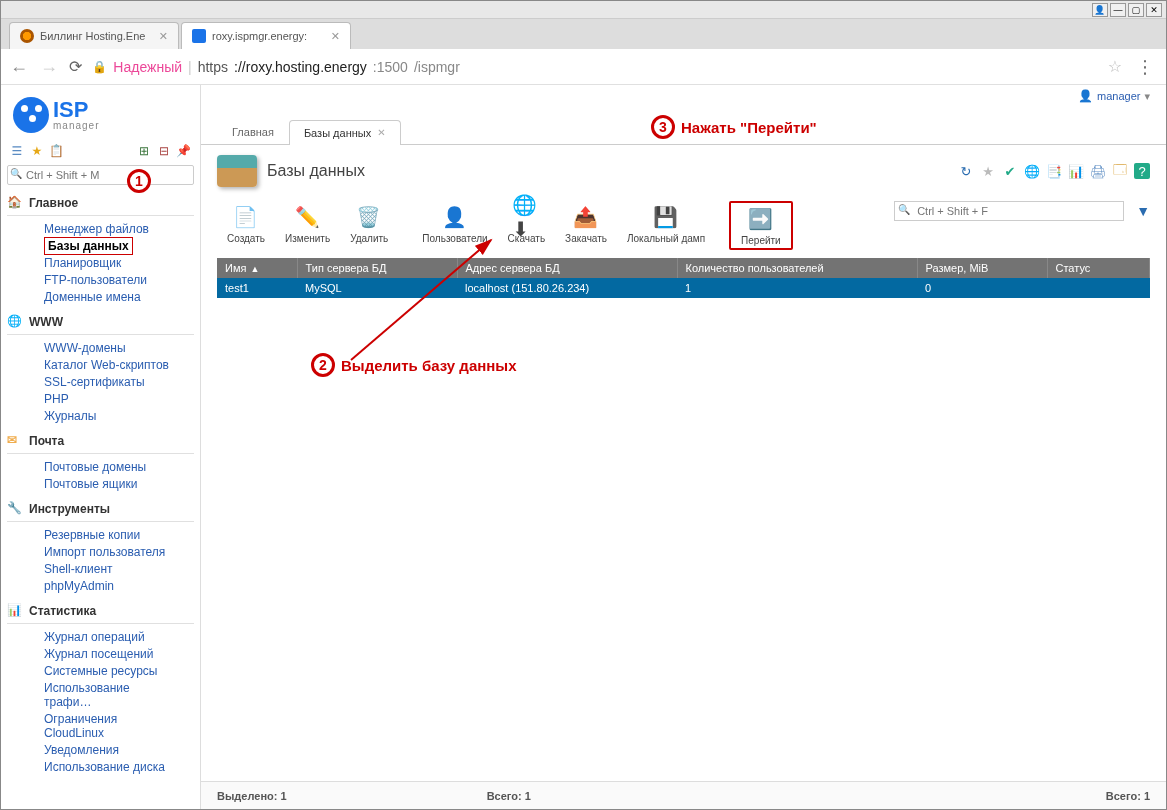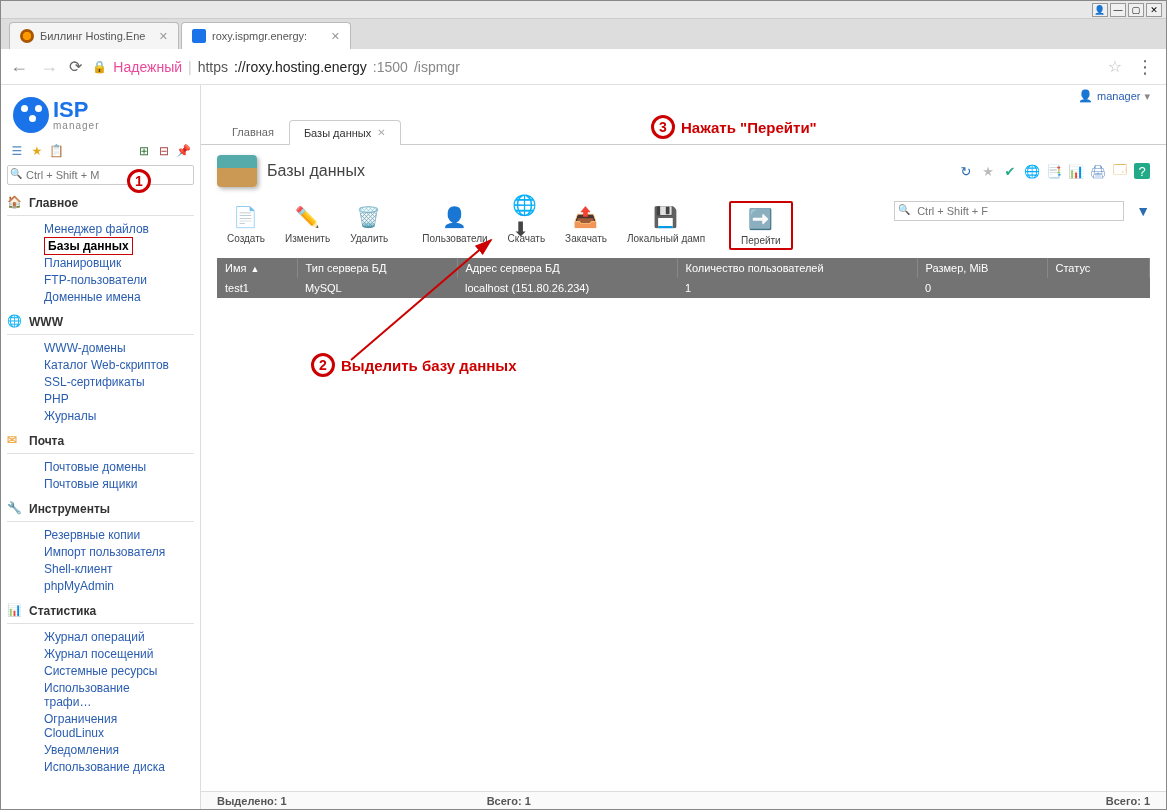--- a/index.html
+++ b/index.html
@@ -75,23 +75,23 @@
 .tb-divider { width: 14px; }
 .tb-search-wrap { margin-left: auto; display: flex; align-items: center; gap: 12px; }
 .tb-search { position: relative; }
 .tb-search input { width: 230px; padding: 3px 4px 3px 22px; border: 1px solid #ccc; font-size: 11px; }
 .tb-search::before { content: "🔍"; position: absolute; left: 4px; top: 3px; font-size: 10px; color: #888; }
 .filter-icon { color: #2a6cb0; font-size: 14px; cursor: pointer; }
 .table-wrap { flex: 1; padding: 0 16px; overflow: auto; }
 table.data { width: 100%; border-collapse: collapse; font-size: 11px; }
 table.data thead th { background: #737373; color: #fff; text-align: left; padding: 4px 8px; border-right: 1px solid #888; font-weight: normal; }
 table.data thead th .sort { font-size: 9px; margin-left: 4px; }
-table.data tbody tr.selected { background: #737373; color: #fff; }
+table.data tbody tr.selected { background: #0369a1; color: #fff; }
 table.data tbody td { padding: 4px 8px; }
-.status-bar { height: 18px; border-top: 1px solid #ddd; background: #fafafa; display: flex; align-items: center; font-size: 11px; color: #555; padding: 0 16px; }
+.status-bar { height: 28px; border-top: 1px solid #ddd; background: #fafafa; display: flex; align-items: center; font-size: 11px; color: #555; padding: 0 16px; }
 .status-bar .seg { margin-right: 200px; }
 .status-bar .last { margin-left: auto; }
 
 
 .annot { position: absolute; pointer-events: none; z-index: 500; }
 .annot-circle { width: 24px; height: 24px; border: 3px solid #cc0000; border-radius: 50%; display: flex; align-items: center; justify-content: center; color: #cc0000; font-weight: bold; font-size: 14px; background: #fff; }
 .annot-text { color: #cc0000; font-weight: bold; font-size: 15px; white-space: nowrap; }
 .annot-row { display: flex; align-items: center; gap: 6px; }
 svg.arrow { position: absolute; pointer-events: none; z-index: 400; }
 </style>

